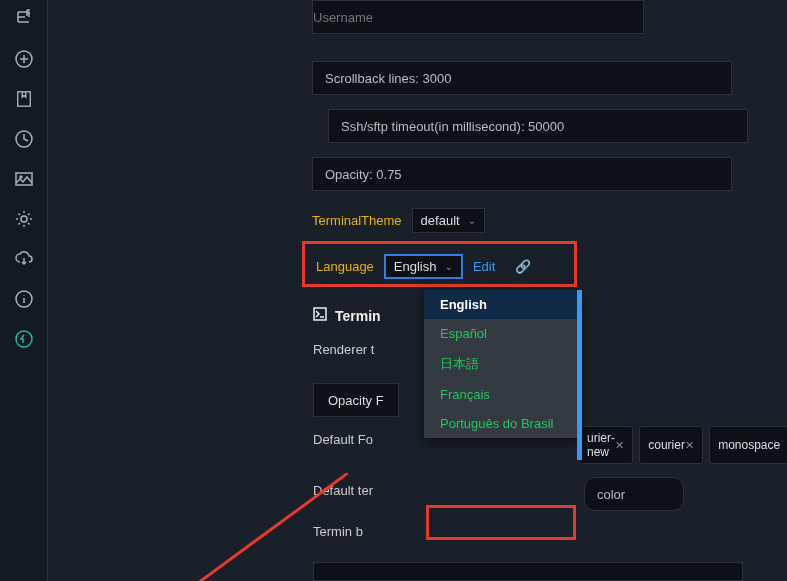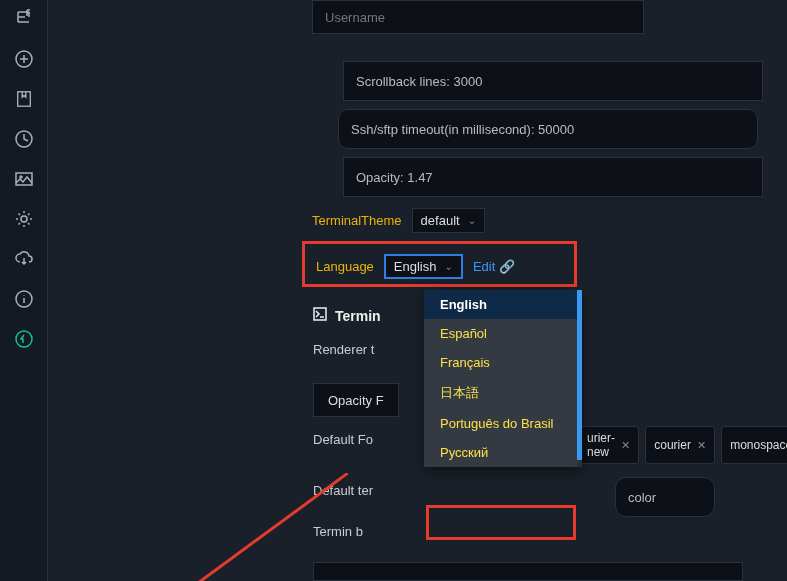--- a/index.html
+++ b/index.html
@@ -43,40 +43,39 @@
     position: absolute;
     top: 0; left: 264px;
     width: 475px;
     display: flex;
     gap: 0;
   }
   .input-box {
     background: #0d1117;
     border: 1px solid #2a313a;
     color: #888;
-    padding: 7px 12px;
+    padding: 7px 0;
     font-size: 13px;
     height: 34px;
   }
   .input-username { width: 332px; }
   .input-password { width: 144px; border-left: none; }
   .field-block {
     position: absolute;
     background: #0d1117;
     border: 1px solid #2a313a;
     color: #bbb;
     padding: 7px 12px;
     font-size: 13px;
-    height: 40px;
+    height: 34px;
     display: flex;
     align-items: center;
-    margin-left: 31px;
   }
   .scrollback { top: 61px; left: 264px; width: 420px; }
-  .timeout    { top: 109px; left: 259px; width: 420px; border-radius: 10px; }
+  .timeout    { top: 109px; left: 280px; width: 420px; }
   .opacity    { top: 157px; left: 264px; width: 420px; }
 
   .label { color: #eab308; }
 
   .row { position: absolute; display: flex; align-items: center; gap: 10px; }
   .theme-row { top: 208px; left: 264px; }
   .lang-row  { top: 254px; left: 268px; }
 
   .select-box {
     background: #0d1117;
@@ -85,21 +84,21 @@
     padding: 5px 8px;
     font-size: 13px;
     height: 25px;
     display: flex;
     align-items: center;
     gap: 8px;
     cursor: pointer;
   }
   .select-box.focused { border: 2px solid #2f7fe0; }
   .chev { font-size: 10px; color: #888; }
-  .edit-link { color: #3a9af3; display: flex; align-items: center; gap: 4px; cursor: pointer; }
+  .edit-link { color: #3a9af3; display: flex; align-items: center; gap: 20px; cursor: pointer; }
   .link-icon { font-size: 13px; }
 
   .highlight-box {
     position: absolute;
     border: 3px solid #e33b2e;
     pointer-events: none;
   }
   .hl-lang { top: 241px; left: 254px; width: 275px; height: 46px; }
   .hl-zh   { top: 505px; left: 378px; width: 150px; height: 35px; z-index: 20; }
 
@@ -125,21 +124,21 @@
   }
 
   .default-for-row { position: absolute; top: 432px; left: 265px; display:flex; align-items:center; color:#ccc; }
   .chips { position: absolute; top: 426px; left: 530px; display: flex; gap: 6px; }
   .chip {
     background: #0d1117;
     border: 1px solid #2a313a;
     color: #ddd;
     border-radius: 3px;
     padding: 4px 8px;
-    display: flex; align-items: center; gap: 6px;
+    display: flex; align-items: center; 
     font-size: 12px;
   }
   .chip .x { color: #888; font-size: 11px; cursor: pointer; }
 
   .default-ter-row { position: absolute; top: 483px; left: 265px; color:#ccc; display:flex; align-items:center; }
   .default-ter-box { position: absolute; top: 477px; left: 536px; border-radius: 11px; }
   .termini-row { position: absolute; top: 524px; left: 265px; color:#ccc; }
 
   .black-box {
     position: absolute;
@@ -164,21 +163,21 @@
     background: #2c3138;
   }
   .dropdown .thumb {
     position: absolute;
     right: 0; top: 0;
     width: 5px; height: 170px;
     background: #3a9af3;
   }
   .opt {
     padding: 7px 16px;
-    color: #fde047;
+    color: #22c55e;
     font-size: 13px;
     cursor: pointer;
   }
   .opt.selected {
     background: #0f2a46;
     font-weight: 600;
     color: #fff;
   }
   .opt.hover {
     background: #1f95ff;
@@ -258,21 +257,21 @@
     <input class="input-box input-username" placeholder="Username" style="">
   </div>
 
   <div class="field-block scrollback">
       <span>Scrollback lines: 3000</span>
     </div>
   <div class="field-block timeout">
       <span>Ssh/sftp timeout(in millisecond): 50000</span>
     </div>
   <div class="field-block opacity">
-      <span>Opacity: 1.47</span>
+      <span>Opacity: 0.75</span>
     </div>
 
   <div class="row theme-row">
     <span class="label">TerminalTheme</span>
     <div class="select-box">
       <span>default</span>
       <span class="chev">⌄</span>
     </div>
   </div>
 
@@ -329,24 +328,23 @@
 
   <div class="termini-row"><span>Termin</span>&nbsp;b</div>
 
   <div class="black-box"></div>
 
   <div class="dropdown">
     <div class="track"></div>
     <div class="thumb"></div>
     <div class="opt selected"><span>English</span></div>
     <div class="opt"><span>Español</span></div>
+    <div class="opt"><span>日本語</span></div>
     <div class="opt"><span>Français</span></div>
-    <div class="opt"><span>日本語</span></div>
     <div class="opt"><span>Português do Brasil</span></div>
-    <div class="opt"><span>Русский</span></div>
   </div>
 
   <div class="highlight-box hl-zh"></div>
 
   <svg class="arrow" viewBox="0 0 150 110">
       <line x1="0" y1="110" x2="150" y2="0" stroke="#e33b2e" stroke-width="3"></line>
     </svg>
 </div>
 
 </body></html>

